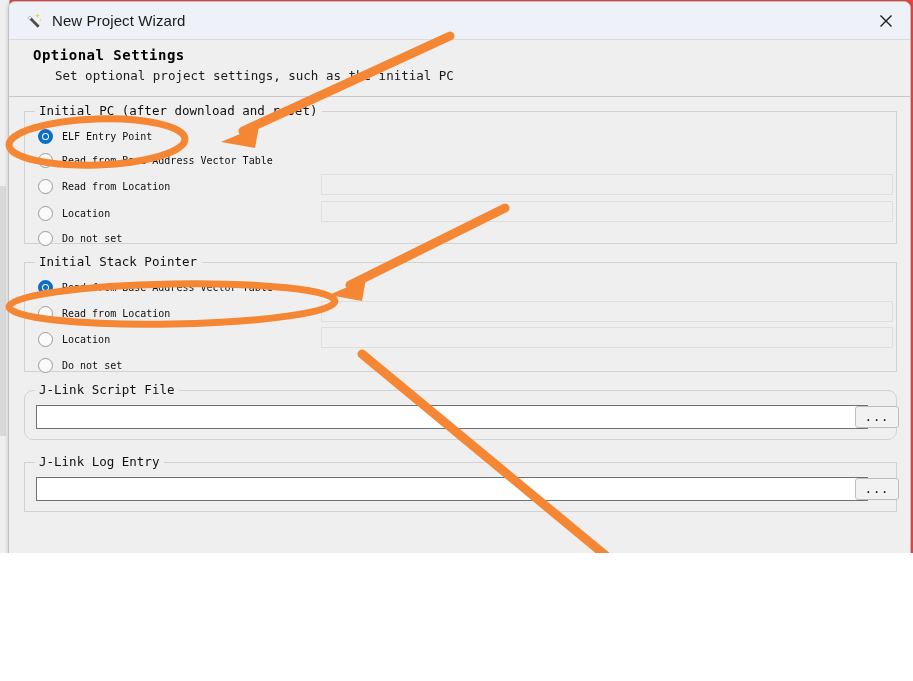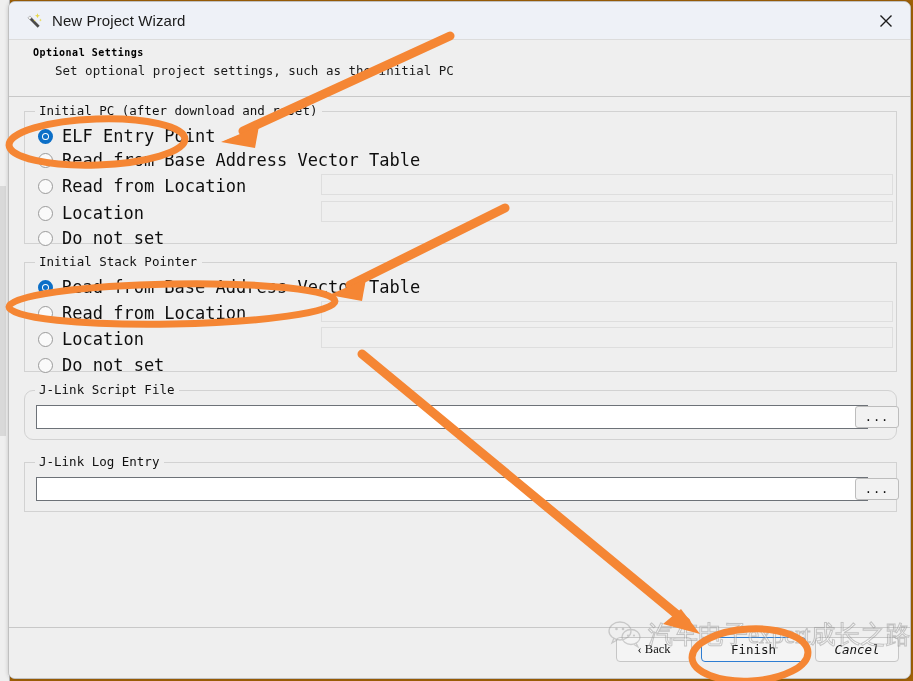--- a/index.html
+++ b/index.html
@@ -6,23 +6,23 @@
     margin: 0;
     padding: 0;
     background: #ffffff;
   }
   body {
     font-family: "DejaVu Sans Mono", monospace;
   }
   #screen {
     position: relative;
     width: 913px;
-    height: 681px;
+    height: 553px;
     overflow: hidden;
-    background: #a16207;
+    background: #ef4444;
   }
 
   
   .bg-sliver {
     position: absolute;
     left: 0; top: 0;
     width: 10px; height: 681px;
     background: #efefef;
     border-right: 1px solid #b4b4b4;
     box-sizing: border-box;
@@ -81,21 +81,21 @@
   
   .header-block {
     height: 57px;
     background: #efefef;
     border-bottom: 1px solid #c8c8c8;
     padding: 7px 0 0 24px;
     box-sizing: border-box;
   }
   .header-title {
     font-family: "DejaVu Sans Mono", monospace;
-    font-size: 10px;
+    font-size: 14px;
     font-weight: bold;
     color: #000;
     letter-spacing: 0.5px;
   }
   .header-sub {
     margin-top: 5px;
     margin-left: 22px;
     font-family: "DejaVu Sans Mono", monospace;
     font-size: 12.5px;
     color: #1a1a1a;
@@ -153,21 +153,21 @@
     position: absolute;
     left: 50%; top: 50%;
     width: 5px; height: 5px;
     margin-left: -2.5px; margin-top: -2.5px;
     border-radius: 50%;
     background: #0c6fc7;
   }
   .radio-label {
     margin-left: 9px;
     font-family: "DejaVu Sans Mono", monospace;
-    font-size: 17px;
+    font-size: 10px;
     color: #0e0e0e;
     white-space: nowrap;
   }
 
   .disabled-field {
     position: absolute;
     height: 21px;
     background: #efefef;
     border: 1px solid #dedede;
     box-sizing: border-box;

